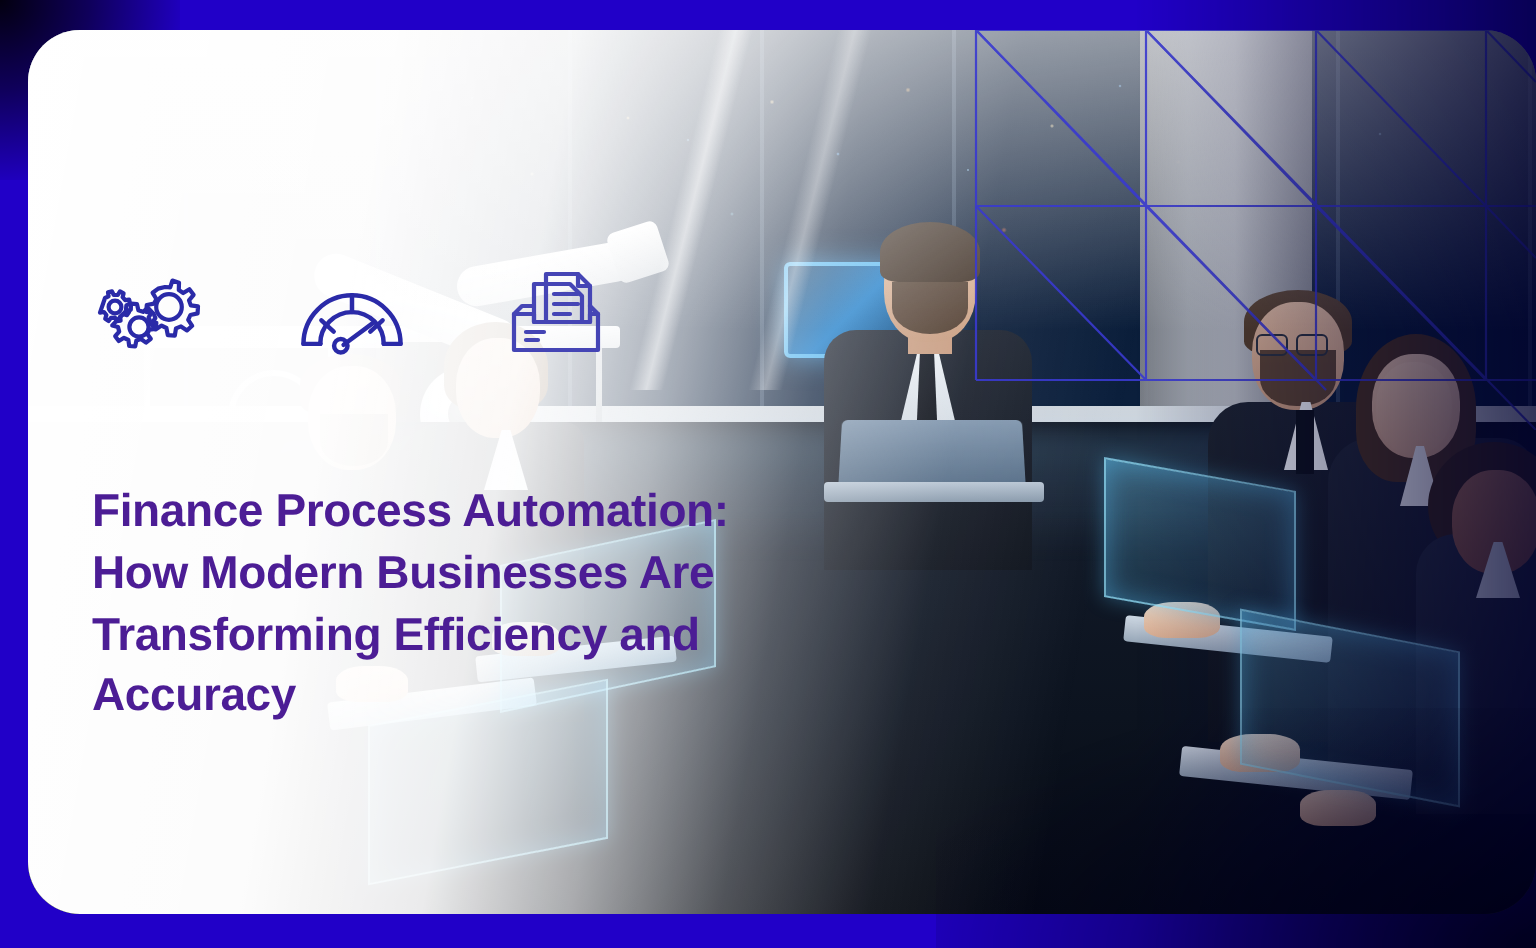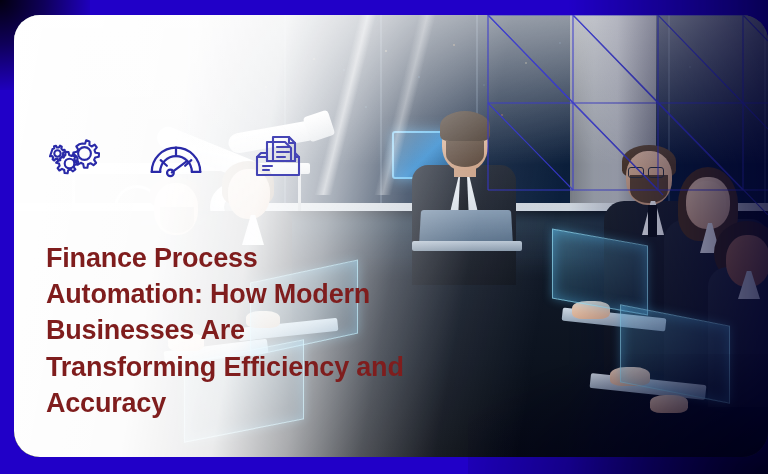--- a/index.html
+++ b/index.html
@@ -310,22 +310,22 @@
   
   #icons {
     position:absolute; left:32px; top:118px;
     display:flex; align-items:center; gap:46px;
   }
   .ico { width:56px; height:48px; display:block; }
   .ico svg { display:block; width:100%; height:100%; }
 
   #headline {
     position:absolute; left:32px; top:225px; width:360px;
-    color:#7f1d1d;
-    font-size:27px; font-weight:700; line-height:1.34;
+    color:#4c1d95;
+    font-size:23px; font-weight:700; line-height:1.34;
     letter-spacing:-.2px;
   }
 </style>
 </head>
 <body>
 
 <div id="banner">
 
   <div id="frame-vignette-tl"></div>
 

